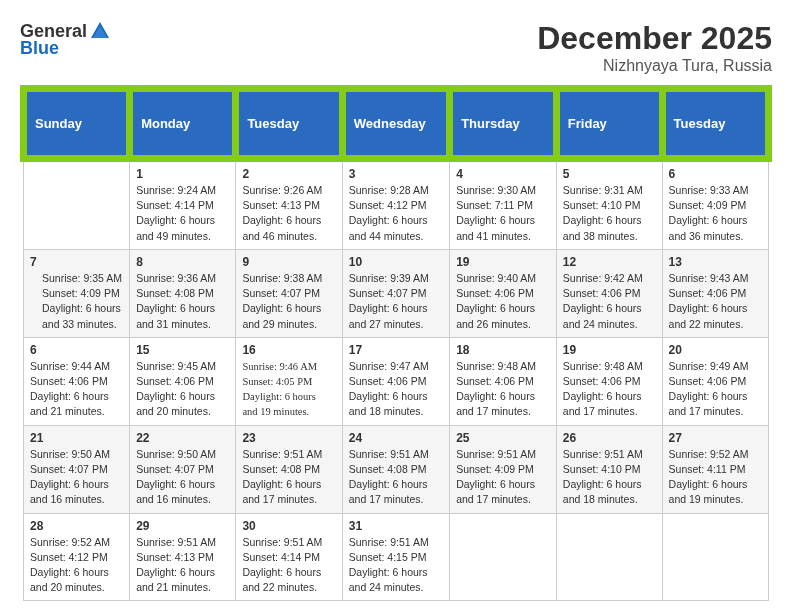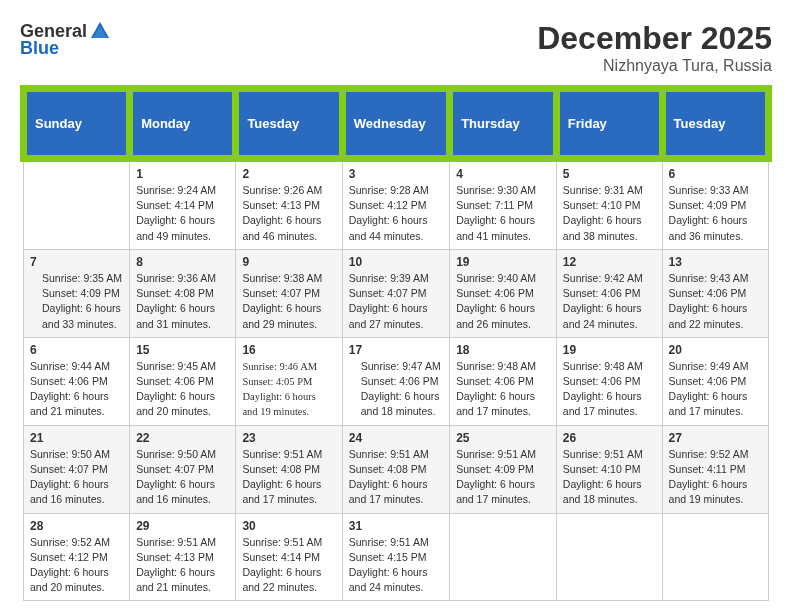--- a/index.html
+++ b/index.html
@@ -227,21 +227,21 @@
         </td>
         <td>
           <span class="day-number">16</span>
           <div class="day-info" style="white-space: pre-line; font-family: Liberation Serif, serif;">Sunrise: 9:46 AM
 Sunset: 4:05 PM
 Daylight: 6 hours
 and 19 minutes.</div>
         </td>
         <td>
           <span class="day-number">17</span>
-          <div class="day-info" style="white-space: pre-line; margin-left: 12px;">Sunrise: 9:47 AM
+          <div class="day-info" style="white-space: pre-line;">Sunrise: 9:47 AM
 Sunset: 4:06 PM
 Daylight: 6 hours
 and 18 minutes.</div>
         </td>
         <td>
           <span class="day-number">18</span>
           <div class="day-info" style="white-space: pre-line;">Sunrise: 9:48 AM
 Sunset: 4:06 PM
 Daylight: 6 hours
 and 17 minutes.</div>

